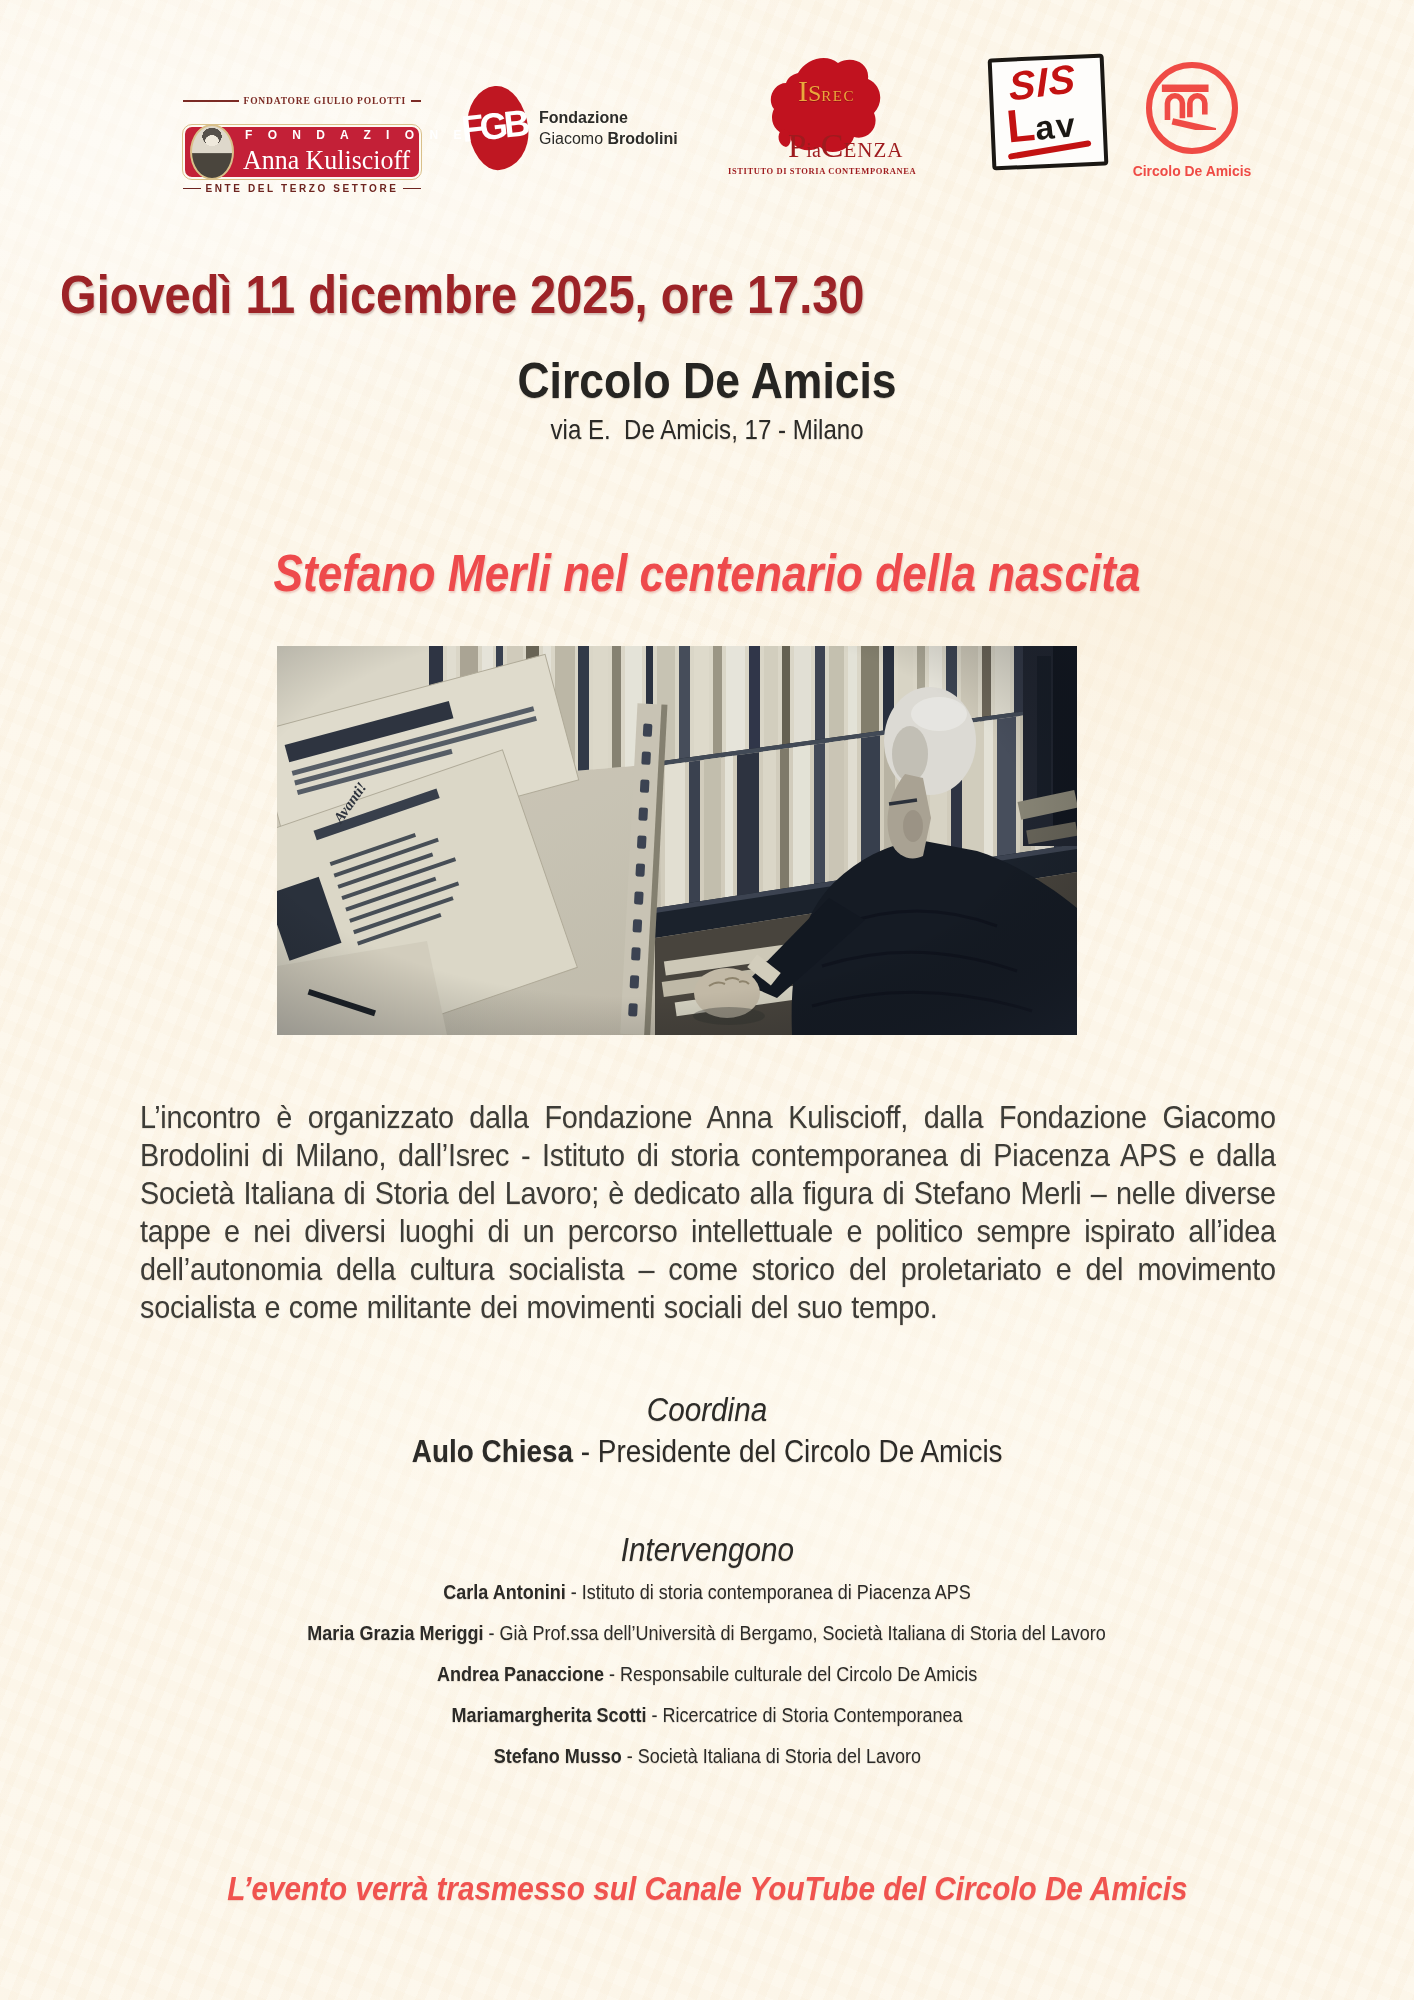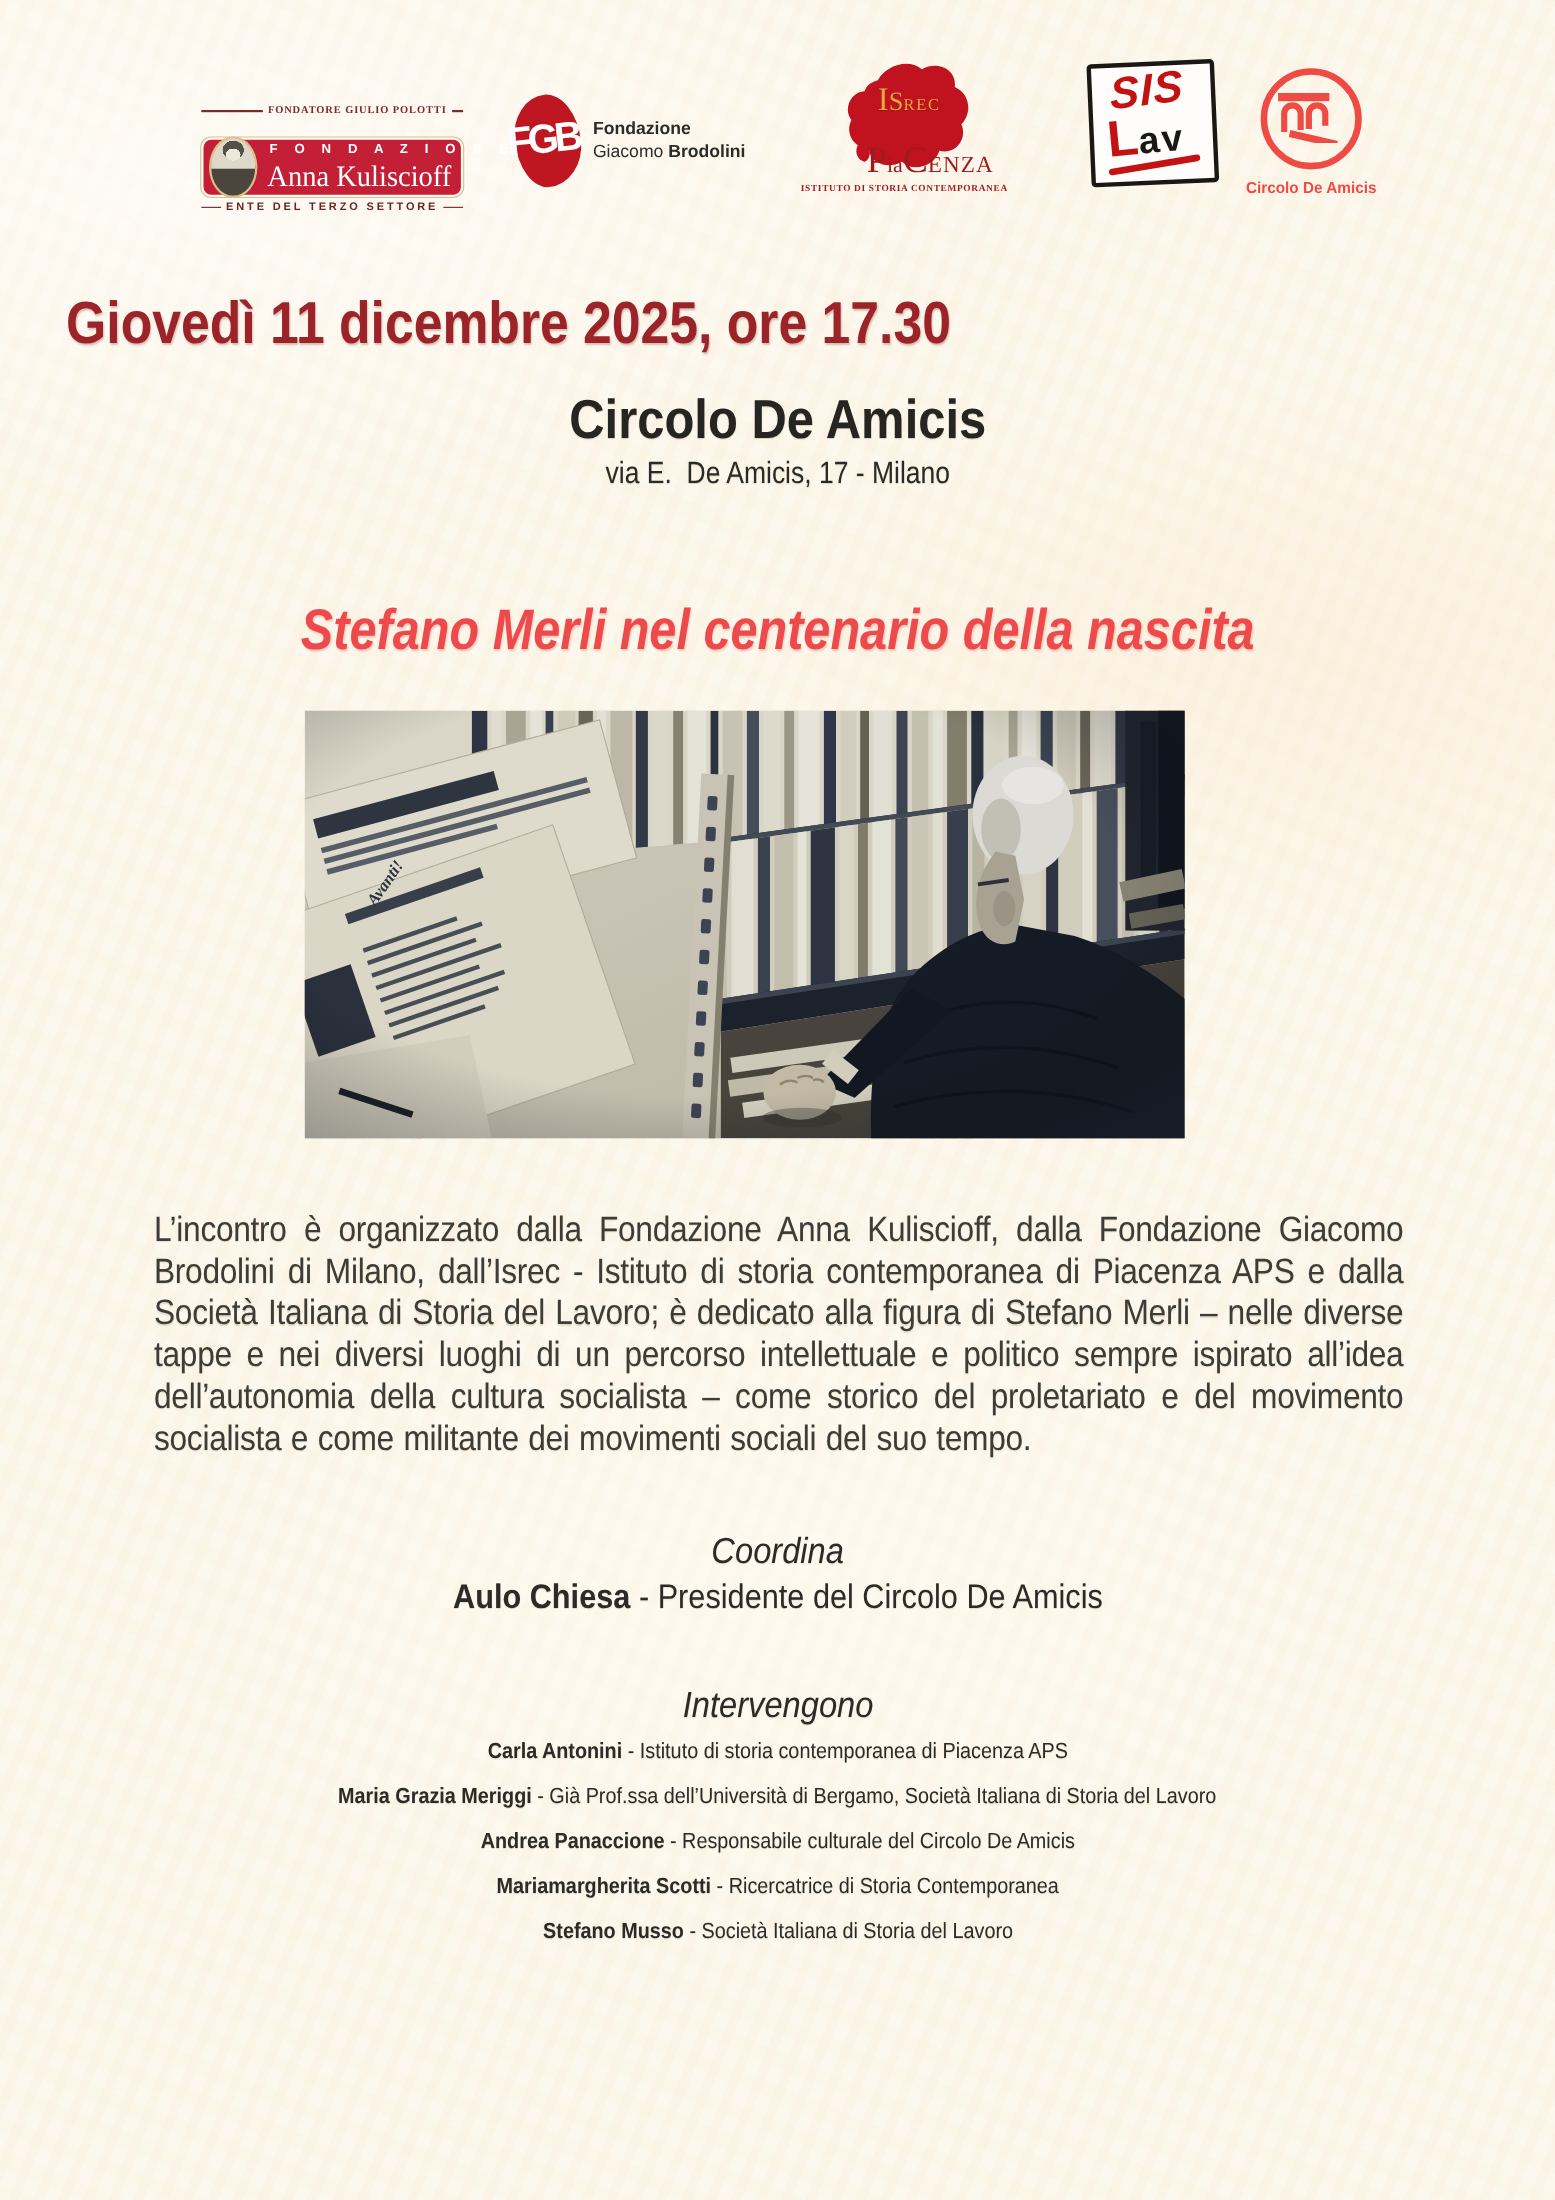--- a/index.html
+++ b/index.html
@@ -353,14 +353,15 @@
 
   <h3 class="sec-head interv-head"><span class="cond sx90">Intervengono</span></h3>
   <div class="speakers">
     <div><span class="cond sx90"><b>Carla Antonini</b><span> - Istituto di storia contemporanea di Piacenza APS</span></span></div>
     <div><span class="cond sx90"><b>Maria Grazia Meriggi</b><span> - Già Prof.ssa dell’Università di Bergamo, Società Italiana di Storia del Lavoro</span></span></div>
     <div><span class="cond sx90"><b>Andrea Panaccione</b><span> - Responsabile culturale del Circolo De Amicis</span></span></div>
     <div><span class="cond sx90"><b>Mariamargherita Scotti</b><span> - Ricercatrice di Storia Contemporanea</span></span></div>
     <div><span class="cond sx90"><b>Stefano Musso</b><span> - Società Italiana di Storia del Lavoro</span></span></div>
   </div>
 
+  <div class="footer-line"><span class="cond sx90">L’evento verrà trasmesso sul Canale YouTube del Circolo De Amicis</span></div>
 
 </div>
 
 </body></html>

